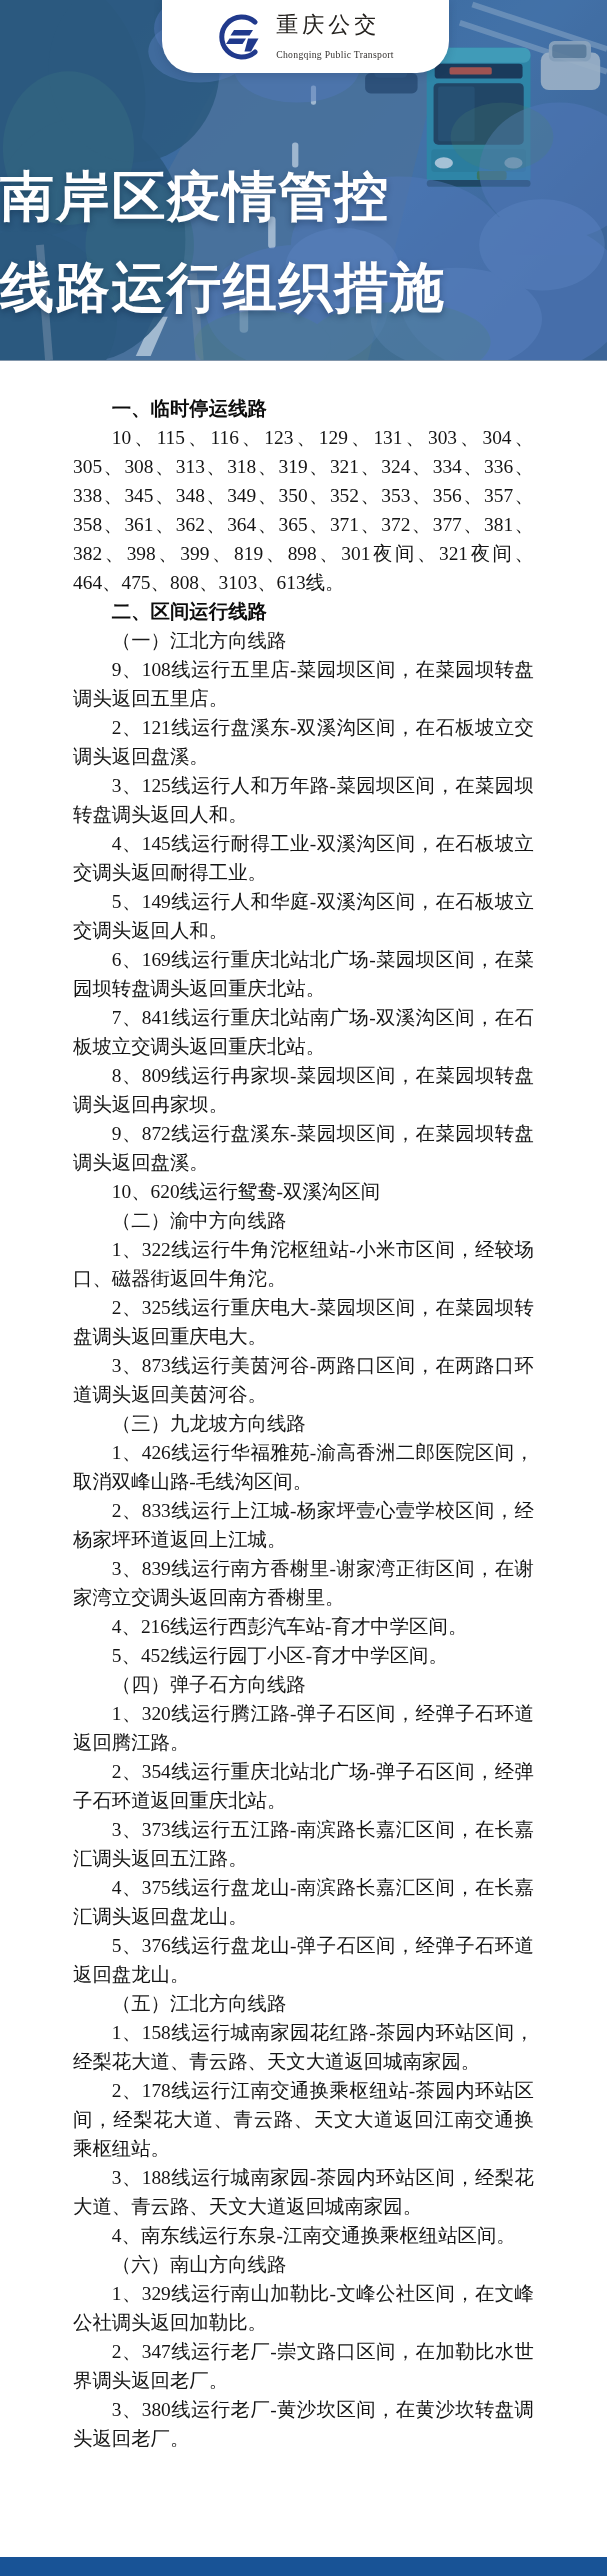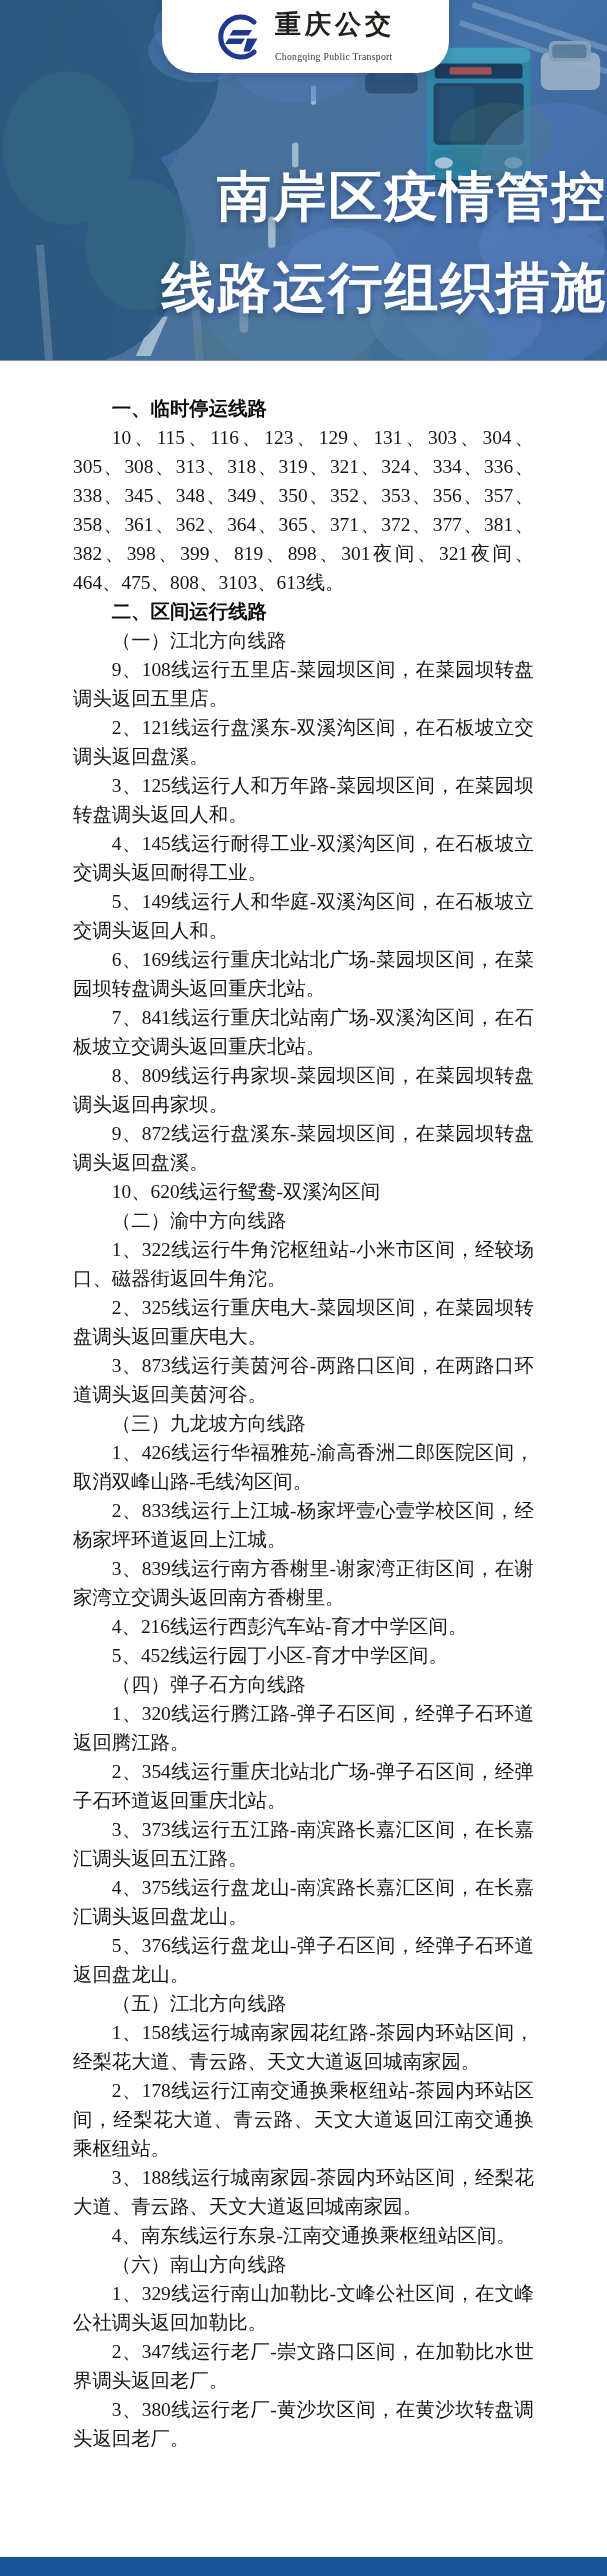--- a/index.html
+++ b/index.html
@@ -5,23 +5,23 @@
   html,body{margin:0;padding:0;background:#ffffff;}
   .page{position:relative;width:607px;height:2576px;background:#ffffff;overflow:hidden;
         font-family:"Liberation Serif","DejaVu Serif",serif;}
   
   .hero{position:relative;width:607px;height:360px;border-bottom:1.1px solid #8296ab;overflow:hidden;}
   .hero-art{position:absolute;left:0;top:0;width:607px;height:360px;display:block;}
   .logo-card{position:absolute;left:162px;top:0;width:287px;height:73px;background:#ffffff;
              border-radius:0 0 32px 32px;display:flex;align-items:center;justify-content:center;
              gap:9px;z-index:3;box-shadow:0 2.3px 8px rgba(20,40,70,.18);}
   .logo-mark{width:50px;height:50px;flex:0 0 auto;}
-  .logo-cn{font-size:26px;font-weight:700;color:#23201d;letter-spacing:4px;line-height:1.05;}
+  .logo-cn{font-size:22px;font-weight:400;color:#23201d;letter-spacing:4px;line-height:1.05;}
   .logo-en{font-size:9.7px;color:#353230;letter-spacing:0.3px;margin-top:12px;}
-  .hero-title{position:absolute;left:0;top:151px;width:100%;text-align:right;z-index:2;
+  .hero-title{position:absolute;left:0;top:151px;width:100%;text-align:left;z-index:2;
               font-family:"Liberation Sans","DejaVu Sans",sans-serif;font-weight:700;color:#ffffff;
               font-size:54px;line-height:91px;letter-spacing:1.7px;
               text-shadow:0 2.9px 6.9px rgba(8,30,58,.38);}
   
   .content{box-sizing:border-box;width:607px;height:2196px;overflow:hidden;
            padding:33px 73px 0 73px;color:#141414;font-size:19.4px;line-height:29px;
            text-align:justify;}
   .content p{margin:0;text-indent:2em;}
   .h-bold{font-family:"Liberation Sans","DejaVu Sans",sans-serif;font-weight:700;color:#0d0d0d;}
   .h-sub{font-weight:400;color:#1a1a1a;}

